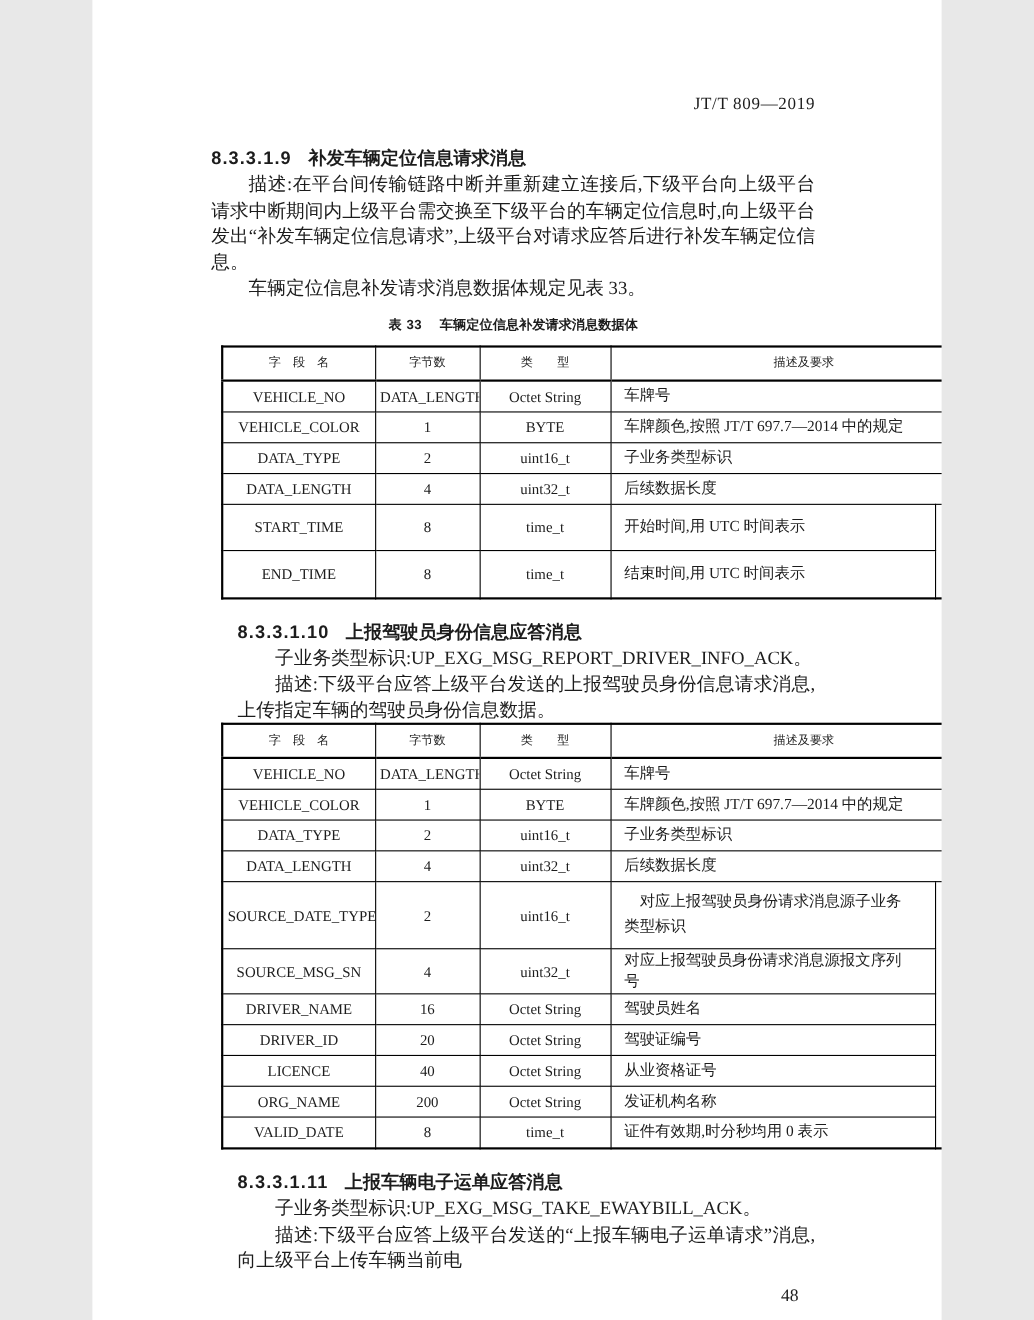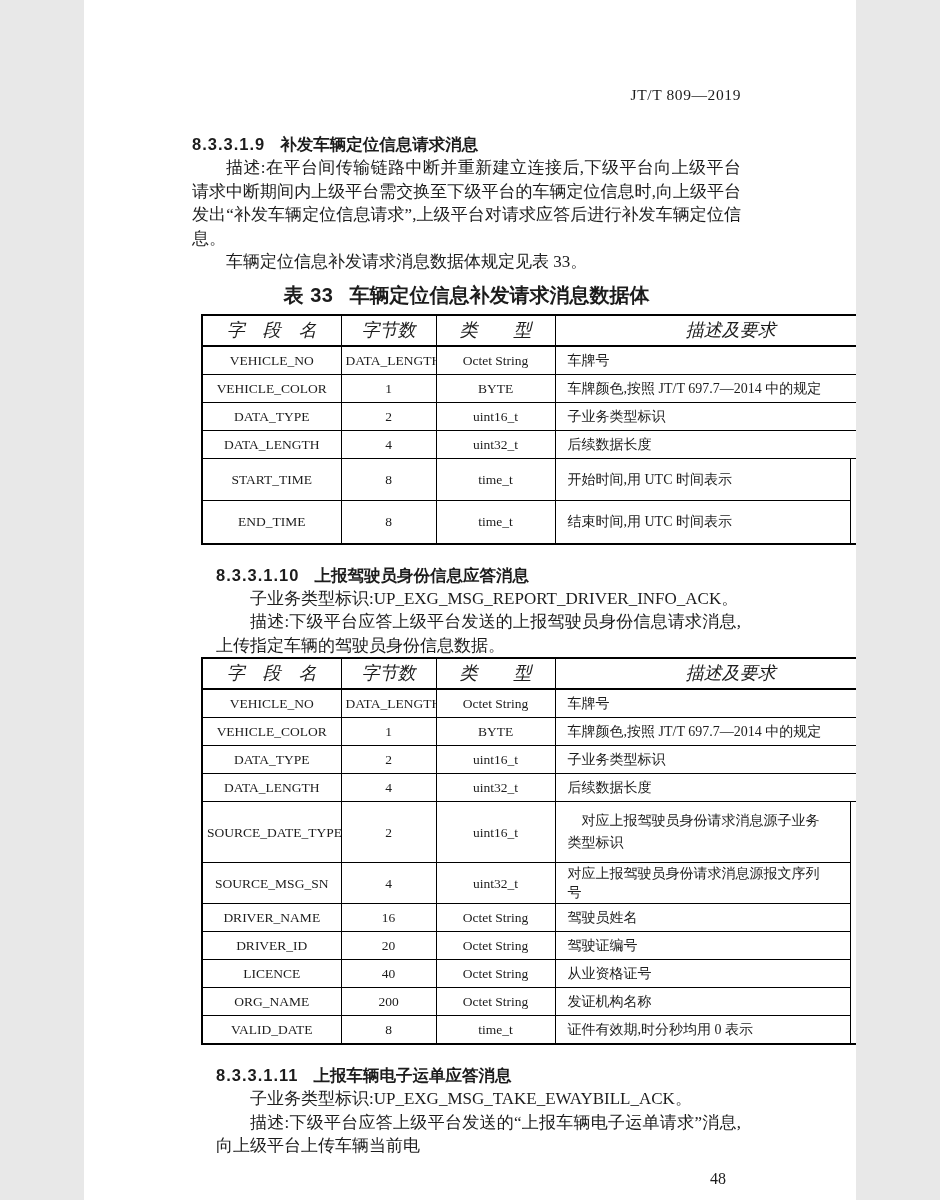--- a/index.html
+++ b/index.html
@@ -12,35 +12,35 @@
   .doc-header{text-align:right;font-size:15.5px;line-height:18px;letter-spacing:.6px;margin-bottom:28px;}
   .sec-heading{
     font-family:"Liberation Sans","DejaVu Sans",sans-serif;font-weight:600;
     font-size:16.5px;line-height:24px;margin:0;
   }
   .sec-heading .sec-num{letter-spacing:1px;margin-right:15px;}
   .section.gapped{margin-top:18px;margin-left:24px;}
   .body-p{margin:0;font-size:17px;line-height:23.5px;text-indent:2em;text-align:justify;}
   .tbl-caption{
     text-align:center;font-family:"Liberation Sans","DejaVu Sans",sans-serif;
-    font-weight:700;font-size:20px;line-height:22px;margin:10px 0 8px;
+    font-weight:700;font-size:12px;line-height:22px;margin:10px 0 8px;
   }
   .tbl-caption .cap-num{margin-right:16px;letter-spacing:.5px;}
   .tbl-caption.tight{margin-top:2px;margin-bottom:6px;}
   table.spec-table{
     border-collapse:collapse;table-layout:fixed;width:705px;margin-left:9px;
     border:2px solid #000;
   }
   .spec-table th,.spec-table td{
     border:1px solid #000;font-size:13.5px;line-height:19px;
     text-align:center;vertical-align:middle;height:25px;padding:1px 4px;
     overflow:hidden;
   }
   .spec-table thead th{
-    height:27px;font-weight:normal;font-size:18px;border-bottom:2px solid #000;font-style:italic;
+    height:27px;font-weight:normal;font-size:11px;border-bottom:2px solid #000;
   }
   .spec-table td.desc{text-align:left;font-size:14px;padding-left:12px;padding-right:18px;}
   .spec-table td.desc.multi{text-indent:1em;line-height:22px;padding-top:8px;padding-bottom:8px;}
   .spec-table td.group-cell{font-size:14px;line-height:26px;padding:16px 2px;}
   .page-number{text-align:right;padding-right:15px;margin-top:12px;font-size:16px;}
 </style>
 </head>
 <body>
 
 <div class="page">

